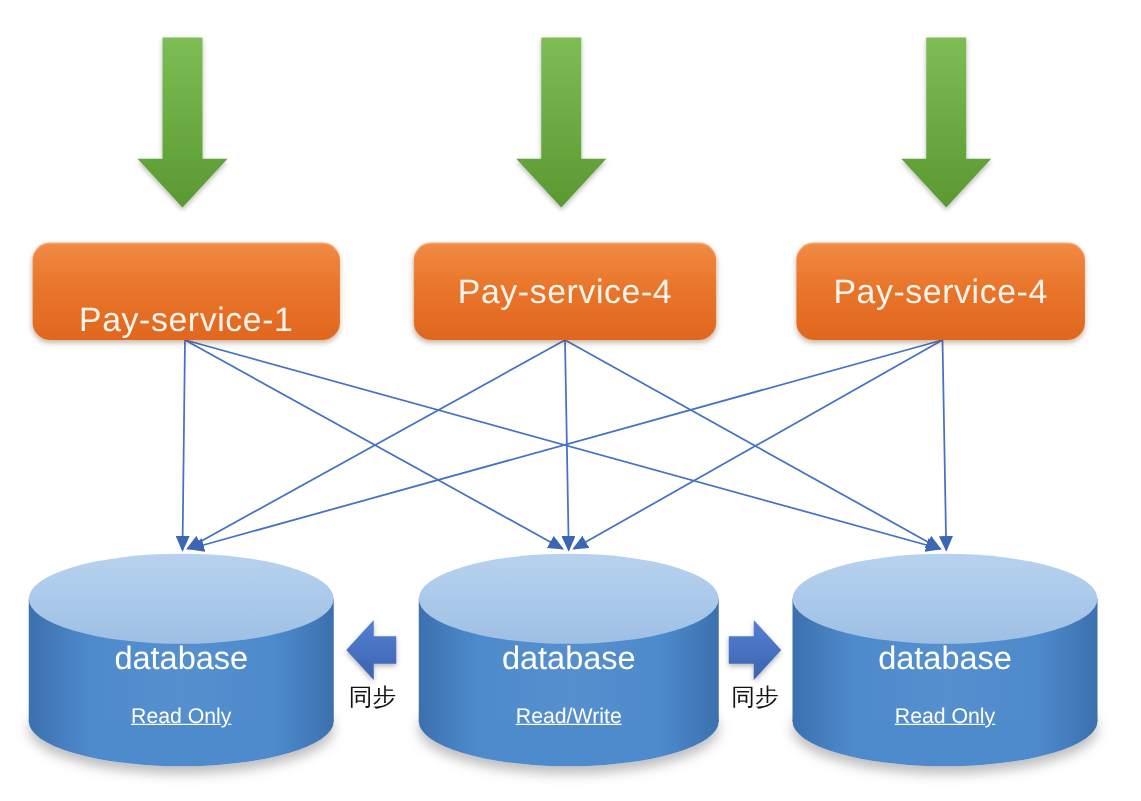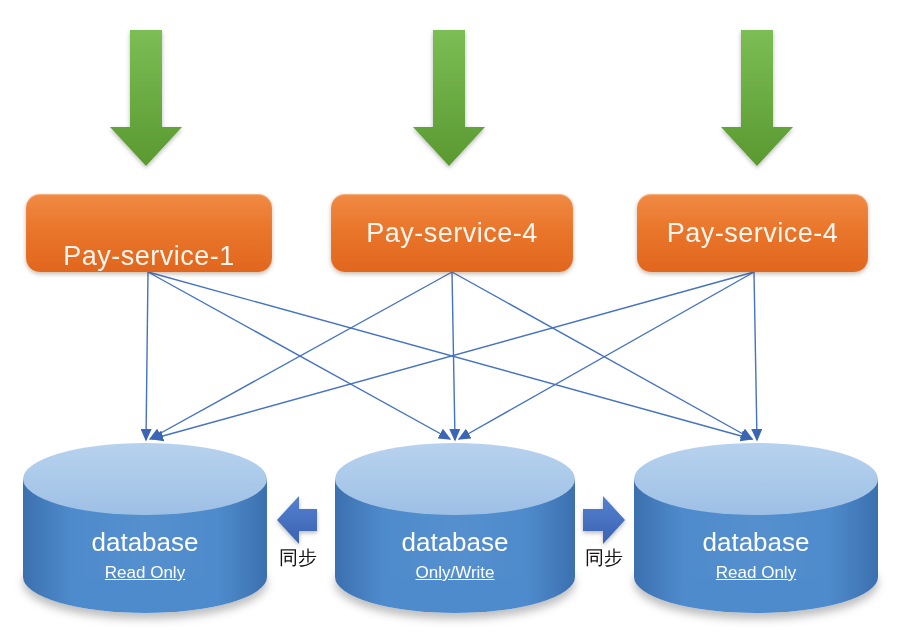--- a/index.html
+++ b/index.html
@@ -29,21 +29,21 @@
   }
   .cyl-mid{
     position:absolute;left:0;right:0;top:36px;height:98px;
     background:linear-gradient(90deg,#3c70af 0%,#4e8bcc 20%,#558fce 50%,#4e8bcc 80%,#3c70af 100%);
   }
   .cyl-top{
     position:absolute;left:0;right:0;top:0;height:72px;border-radius:50%;
     background:linear-gradient(180deg,#b7d2ee 0%,#a6c6e8 70%,#9dbfe4 100%);
   }
   .cyl-title{
-    position:absolute;left:0;right:0;top:84px;text-align:center;
+    position:absolute;left:0;right:0;top:68px;text-align:center;
     color:#ffffff;font-size:26px;
   }
   .cyl-subtitle{
     position:absolute;left:0;right:0;top:120px;text-align:center;
     color:#ffffff;font-size:17px;text-decoration:underline;
   }
 
   
   .sync-label{
     position:absolute;top:545px;width:80px;text-align:center;
@@ -119,21 +119,21 @@
     <div class="cyl-top"></div>
     <div class="cyl-title">database</div>
     <div class="cyl-subtitle">Read Only</div>
   </div>
 
   <div class="cylinder" style="left:335px;width:240px;">
     <div class="cyl-bottom"></div>
     <div class="cyl-mid"></div>
     <div class="cyl-top"></div>
     <div class="cyl-title">database</div>
-    <div class="cyl-subtitle">Only/Write</div>
+    <div class="cyl-subtitle">Read/Write</div>
   </div>
 
   <div class="cylinder" style="left:634px;width:244px;">
     <div class="cyl-bottom"></div>
     <div class="cyl-mid"></div>
     <div class="cyl-top"></div>
     <div class="cyl-title">database</div>
     <div class="cyl-subtitle">Read Only</div>
   </div>
 

